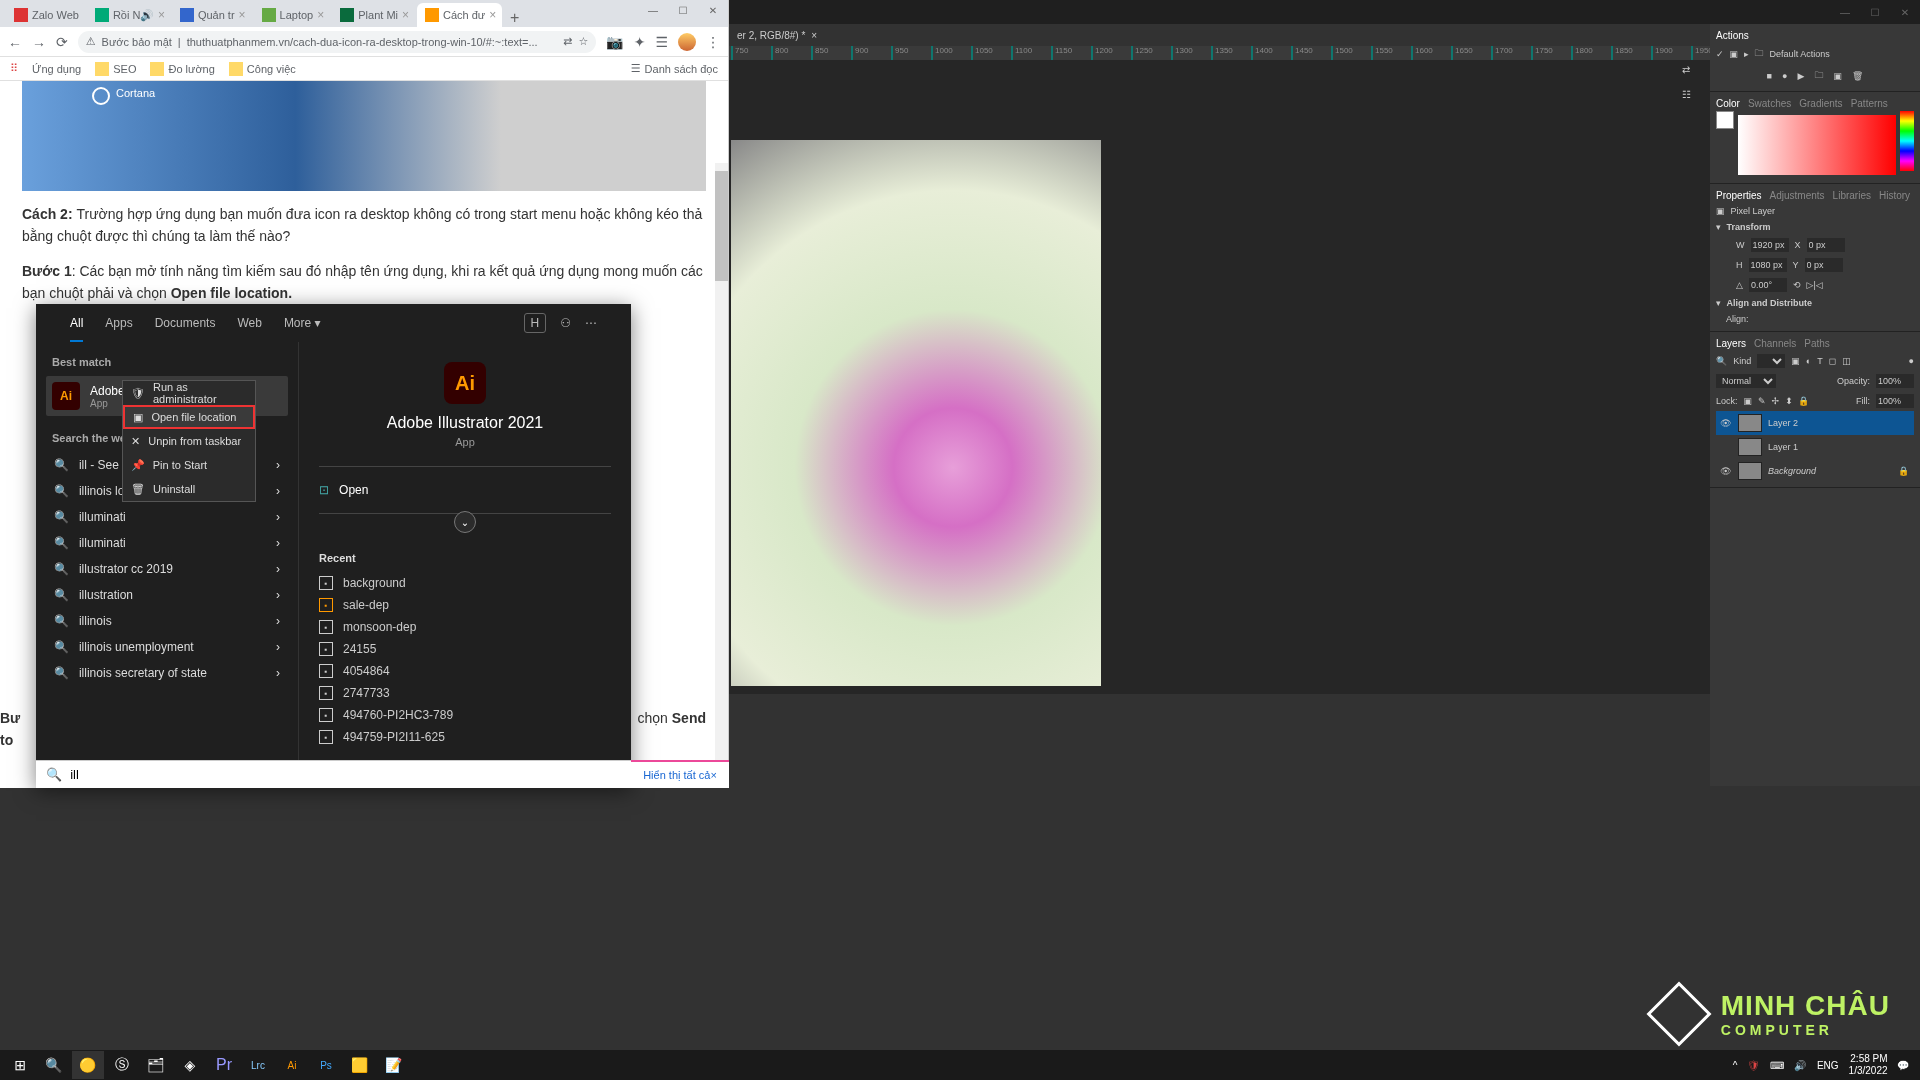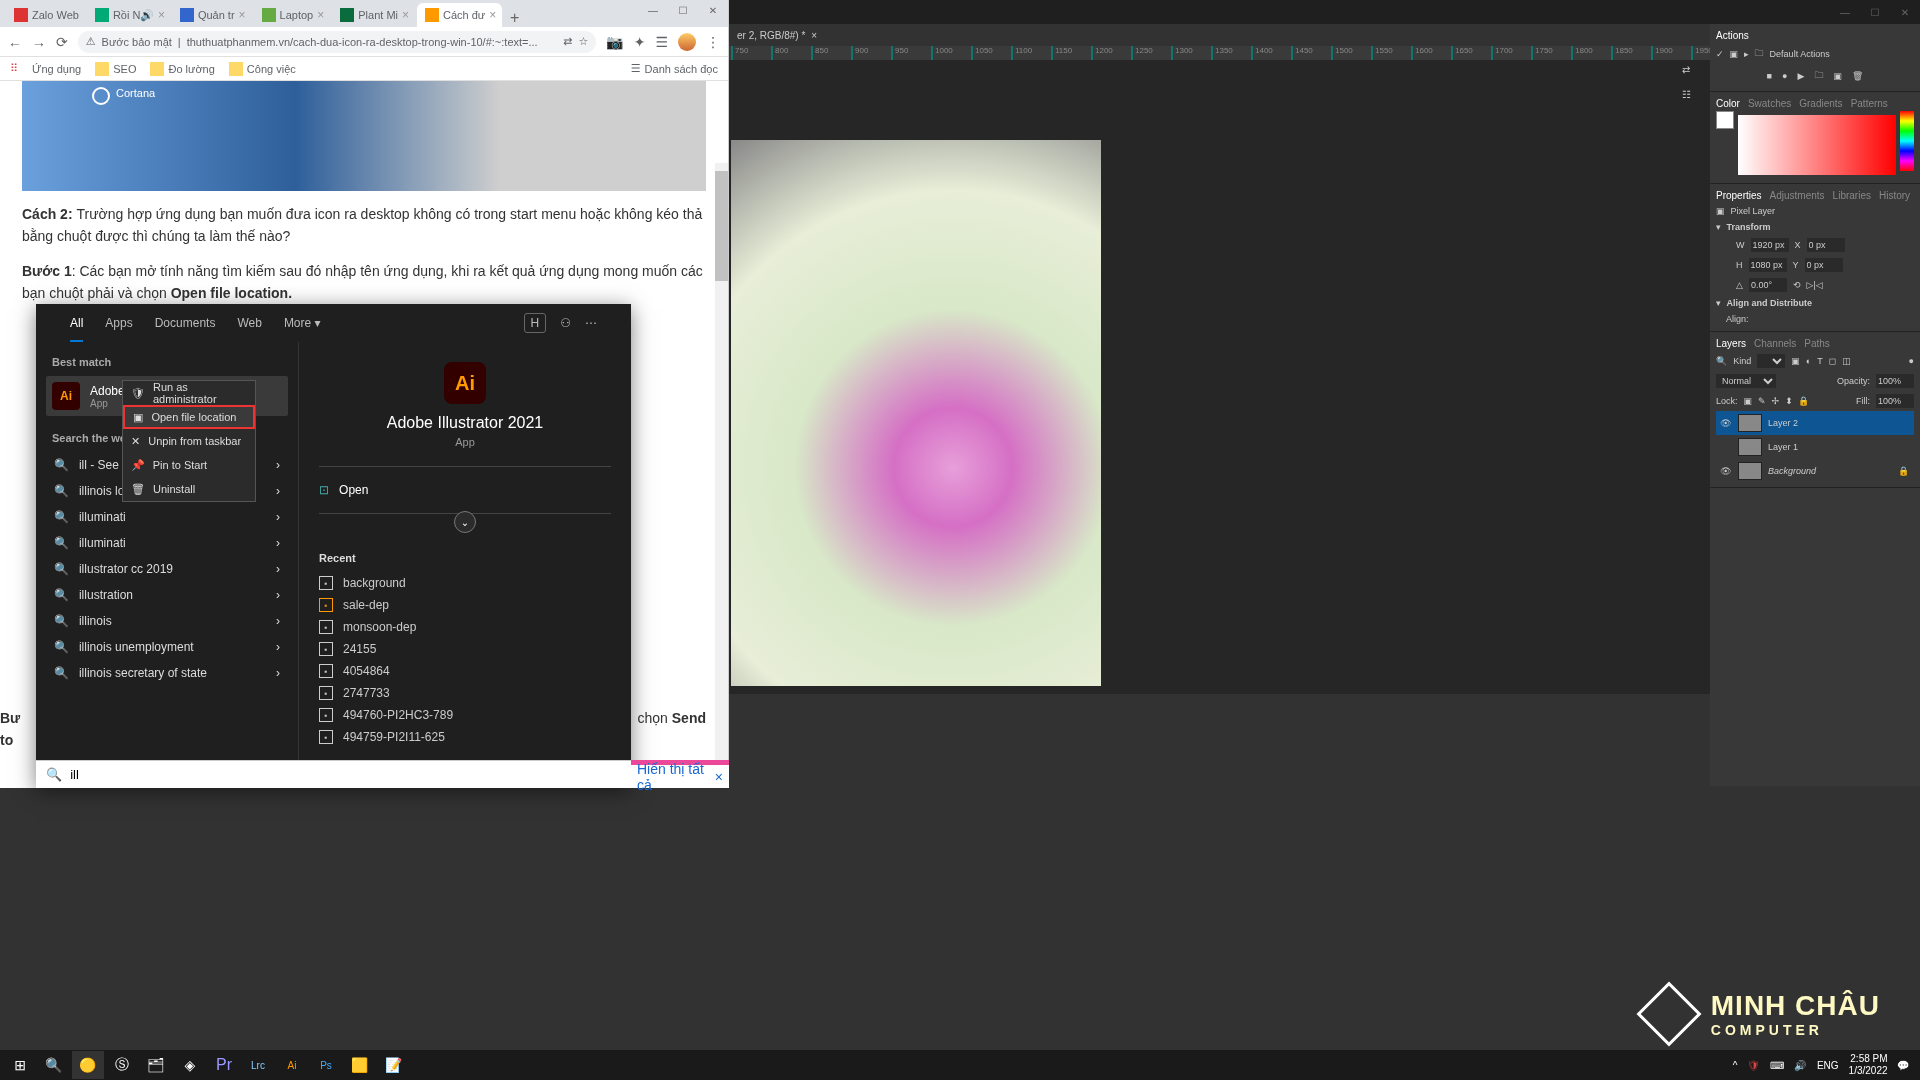--- a/index.html
+++ b/index.html
@@ -48,21 +48,21 @@
 .big-ai{width:42px;height:42px;background:#330000;margin:0 auto 10px;display:flex;align-items:center;justify-content:center;color:#ff9a00;font-size:20px;font-weight:bold;border-radius:8px}
 .app-title{text-align:center;font-size:16px;margin-bottom:4px}
 .app-type{text-align:center;font-size:11px;color:#999;margin-bottom:18px}
 .divider{height:1px;background:#444;margin:8px 0}
 .open-btn{display:flex;align-items:center;gap:10px;font-size:12px;padding:8px 0}
 .chevron-circle{width:22px;height:22px;border:1px solid #777;border-radius:50%;margin:0 auto;background:#2b2b2b;position:relative;top:-11px;display:flex;align-items:center;justify-content:center;font-size:10px}
 .recent-label{font-size:11px;color:#ddd;font-weight:600;margin:8px 0}
 .recent-item{display:flex;align-items:center;gap:10px;font-size:12px;color:#ccc;padding:4px 0}
 .file-ico{width:14px;height:14px;border:1px solid #888;font-size:8px;display:flex;align-items:center;justify-content:center}
 .search-input-bar{position:absolute;left:36px;top:760px;width:595px;height:28px;background:#fff;display:flex;align-items:center;padding:0 10px;gap:8px;font-size:13px;border-top:1px solid #ccc}
-.hint-bar{position:absolute;left:631px;top:760px;width:98px;height:28px;display:flex;align-items:center;justify-content:center;background:#fff;font-size:14px;color:#1967d2;padding:0 6px;border-top:5px solid #ec4899}
+.hint-bar{position:absolute;left:631px;top:760px;width:98px;height:28px;display:flex;align-items:center;justify-content:center;background:#fff;font-size:11px;color:#1967d2;padding:0 6px;border-top:2px solid #ec4899}
 .taskbar{position:absolute;left:0;bottom:0;width:1920px;height:30px;background:#1a1a1a;display:flex;align-items:center}
 .tb-left{display:flex;align-items:center;gap:2px;padding-left:4px}
 .tb-icon{width:32px;height:28px;display:flex;align-items:center;justify-content:center;color:#fff;font-size:14px}
 .tb-right{margin-left:auto;display:flex;align-items:center;gap:10px;padding-right:10px;color:#fff;font-size:10px}
 .time-block{text-align:right;line-height:1.2}
 .ps-window{position:absolute;left:729px;top:0;width:1191px;height:788px;background:#323232}
 .ps-titlebar{height:24px;background:#1f1f1f;display:flex;align-items:center;justify-content:flex-end;color:#ccc;font-size:10px}
 .ps-doctab{height:22px;background:#323232;display:flex;align-items:center;padding:0 8px;font-size:10px;color:#ccc}
 .ps-ruler{height:14px;background:#3a3a3a;display:flex;font-size:8px;color:#888;overflow:hidden;padding-left:2px}
 .ps-ruler span{flex:0 0 40px;border-left:2px solid #0f766e;padding-left:2px}
@@ -74,21 +74,21 @@
 .panel-tabs{display:flex;gap:8px;font-size:10px;color:#888;padding:2px 0}
 .panel-tabs .act{color:#fff}
 .color-picker{height:60px;background:linear-gradient(to right,#fff,#f00);margin:4px 0;position:relative}
 .hue-bar{width:14px;height:60px;background:linear-gradient(to bottom,#f00,#ff0,#0f0,#0ff,#00f,#f0f,#f00);position:absolute;right:-18px;top:0}
 .prop-row{display:flex;align-items:center;gap:6px;padding:3px 0;font-size:9px}
 .prop-input{width:38px;height:14px;background:#2a2a2a;color:#ccc;border:none;font-size:9px;padding:0 2px}
 .layer-row{display:flex;align-items:center;gap:6px;padding:3px 4px;font-size:9px}
 .layer-row.sel{background:#0d5593}
 .eye{width:12px}
 .thumb{width:24px;height:18px;background:#888;border:1px solid #222}
-.watermark{position:absolute;right:40px;bottom:42px;color:#fef9c3;font-size:28px;font-weight:bold;display:flex;align-items:center;gap:19px;letter-spacing:1px}
+.watermark{position:absolute;right:30px;bottom:42px;color:#bef264;font-size:28px;font-weight:bold;display:flex;align-items:center;gap:19px;letter-spacing:1px}
 .wm-logo{width:46px;height:46px;transform:rotate(45deg);border:3px solid #fff}
 .scrollbar-v{position:absolute;right:0;top:82px;width:13px;height:690px;background:#f1f1f1}
 .scrollbar-v .thumb-sb{width:100%;height:110px;background:#c1c1c1;margin-top:8px}
 </style>
 </head>
 <body>
 
 <div class="chrome-window">
   <div class="chrome-titlebar">
     <div class="tab">

